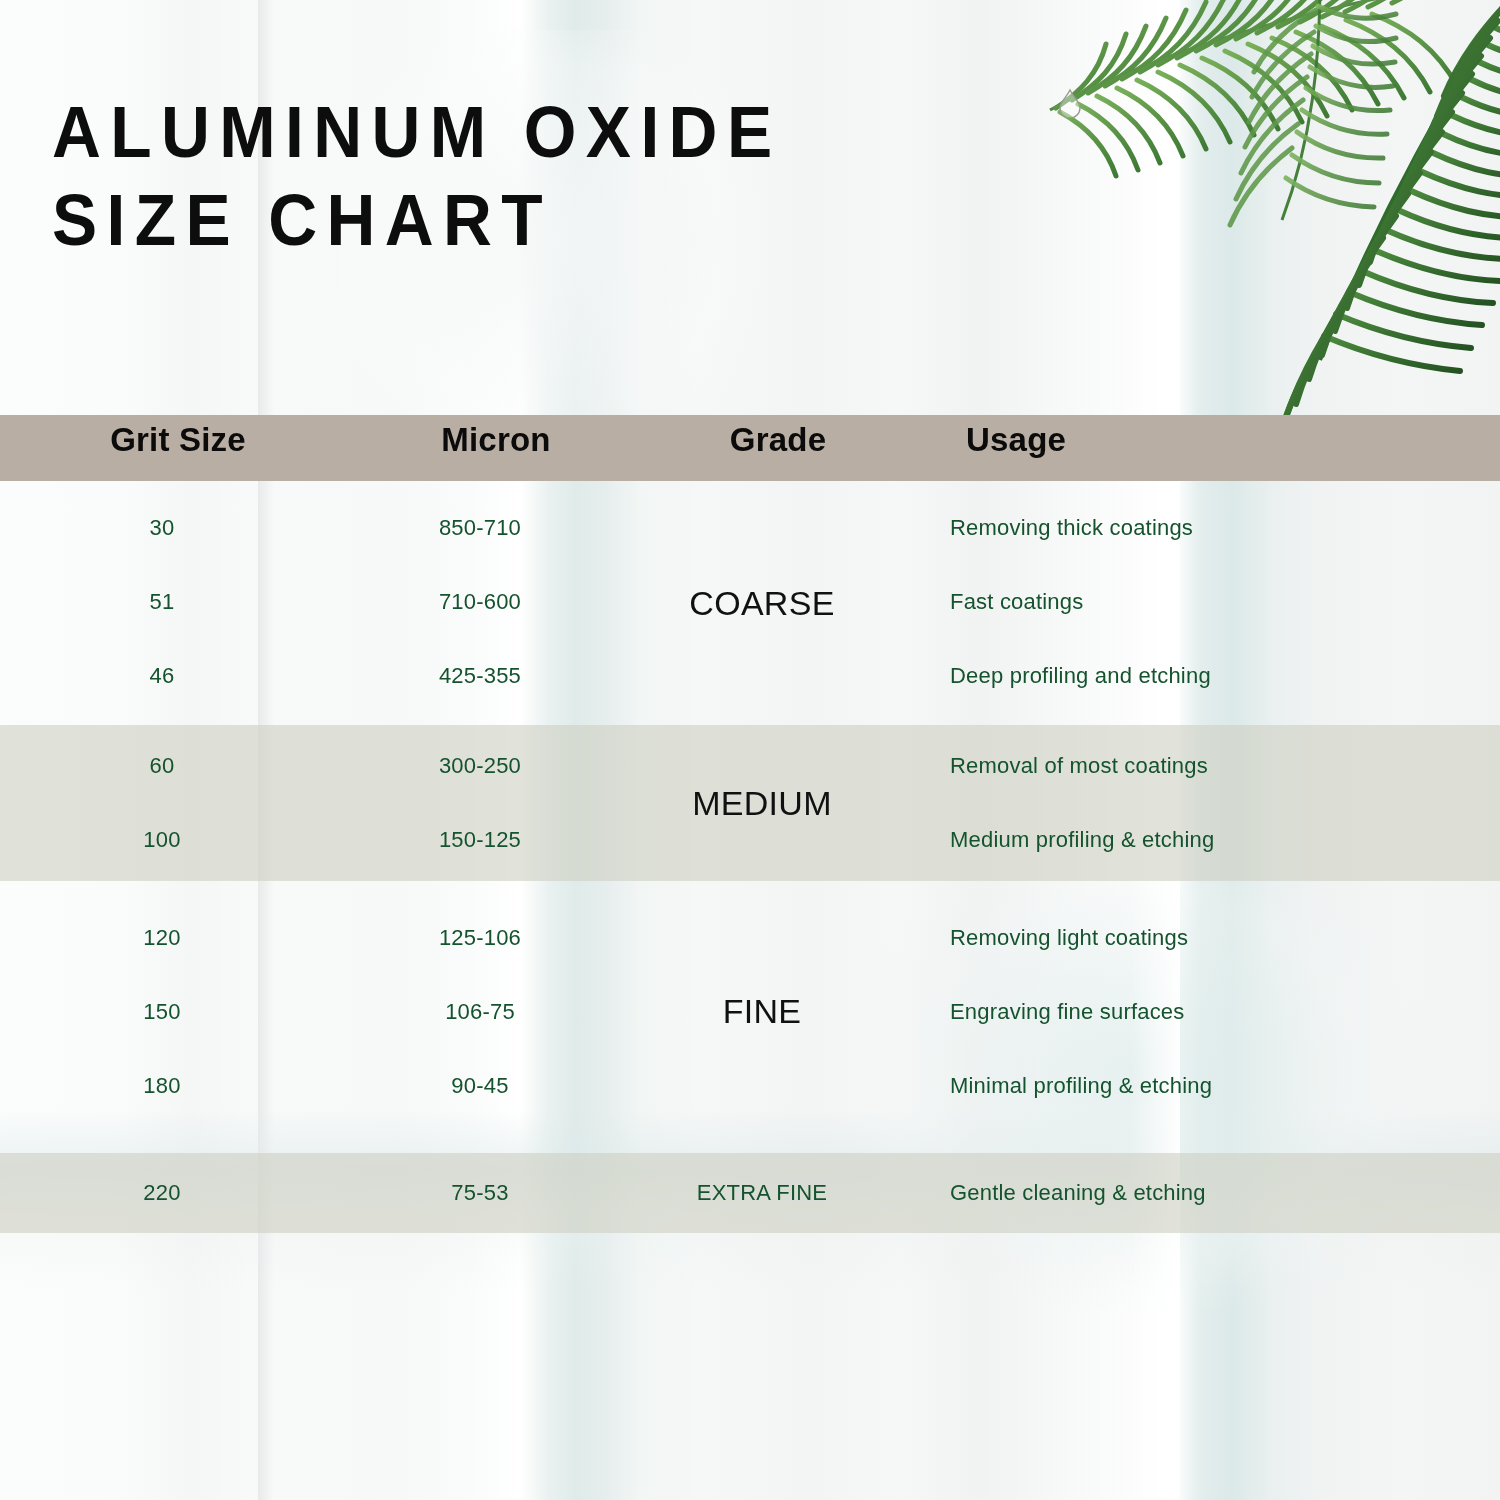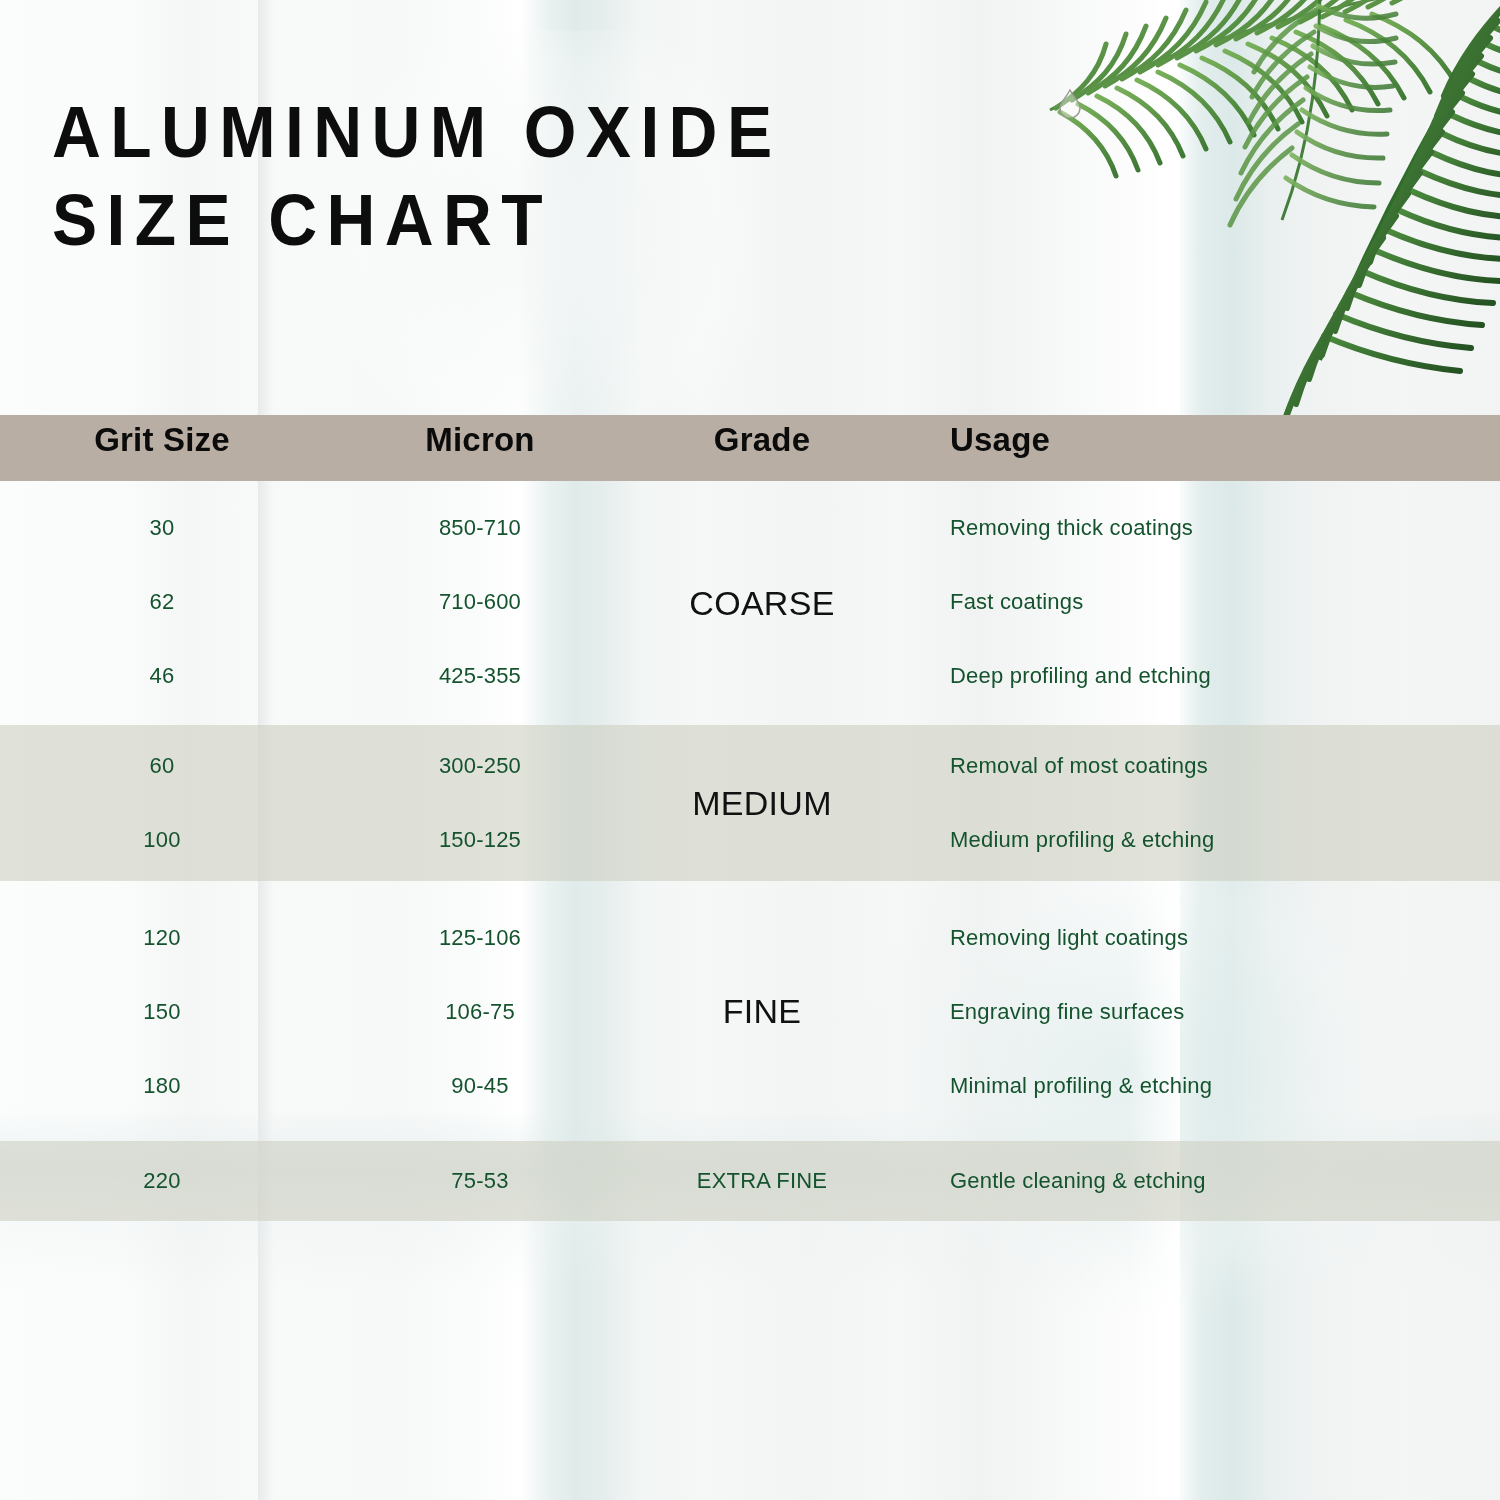--- a/index.html
+++ b/index.html
@@ -61,21 +61,21 @@
   }
 
   
   .table{position:absolute;left:0;top:415px;width:1500px;}
   .band{position:relative;width:1500px;}
   .band.header{height:66px;background:#b9aea3;}
   .band.white{background:transparent;}
   .band.tint{background:rgba(207,209,196,.62);}
 
   .row{position:relative;height:74px;}
-  .band.header .row{height:50px;}
+  .band.header .row{height:50px;margin-left:16px;}
 
   .cell{
     position:absolute;top:0;height:100%;
     display:flex;align-items:center;
     color:#14532d;
     font-size:22px;
     letter-spacing:.2px;
   }
   .c-grit{left:62px;width:200px;justify-content:center;}
   .c-micron{left:330px;width:300px;justify-content:center;}
@@ -257,21 +257,21 @@
     </div>
 
     <div class="band white" style="padding:10px 0 12px;">
       <div class="grade-span">COARSE</div>
       <div class="row">
         <div class="cell c-grit">30</div>
         <div class="cell c-micron">850-710</div>
         <div class="cell c-usage">Removing thick coatings</div>
       </div>
       <div class="row">
-        <div class="cell c-grit">62</div>
+        <div class="cell c-grit">51</div>
         <div class="cell c-micron">710-600</div>
         <div class="cell c-usage">Fast coatings</div>
       </div>
       <div class="row">
         <div class="cell c-grit">46</div>
         <div class="cell c-micron">425-355</div>
         <div class="cell c-usage">Deep profiling and etching</div>
       </div>
     </div>
 
@@ -301,21 +301,21 @@
         <div class="cell c-micron">106-75</div>
         <div class="cell c-usage">Engraving fine surfaces</div>
       </div>
       <div class="row">
         <div class="cell c-grit">180</div>
         <div class="cell c-micron">90-45</div>
         <div class="cell c-usage">Minimal profiling &amp; etching</div>
       </div>
     </div>
 
-    <div class="band tint" style="padding:3px 0 3px;">
+    <div class="band tint" style="padding:3px 0 3px;margin-top:12px;">
       <div class="row">
         <div class="cell c-grit">220</div>
         <div class="cell c-micron">75-53</div>
         <div class="cell c-grade">EXTRA FINE</div>
         <div class="cell c-usage">Gentle cleaning &amp; etching</div>
       </div>
     </div>
 
   </div>
 </div>

